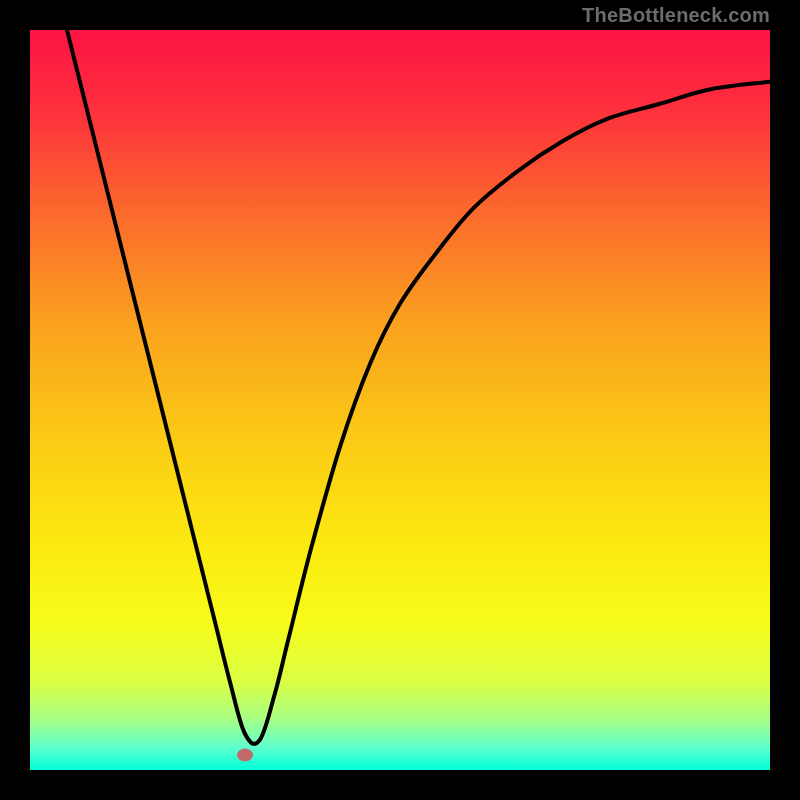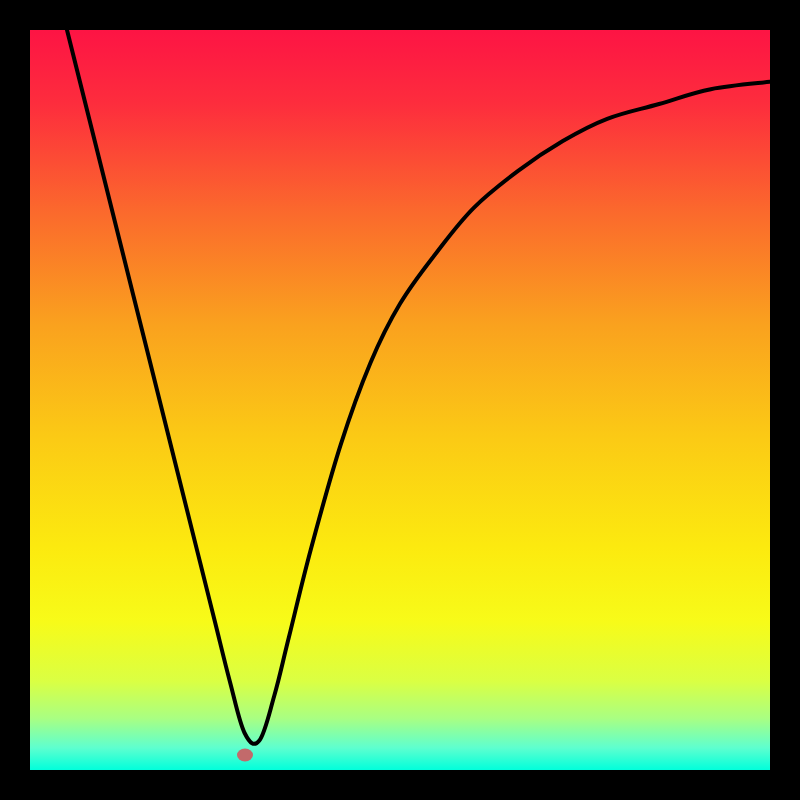--- a/index.html
+++ b/index.html
@@ -50,20 +50,21 @@
     width: 16px;
     height: 13px;
     border-radius: 50% / 50%;
     transform: translate(-50%, -50%);
   }
 </style>
 </head>
 <body>
 
 <div class="frame">
+  <div class="attribution">TheBottleneck.com</div>
 
   <div class="plot">
     <svg class="gradient" viewBox="0 0 740 740" preserveAspectRatio="none">
       <defs>
         <linearGradient id="bg-grad" x1="0" y1="0" x2="0" y2="1">
             <stop offset="0%" stop-color="#fd1444"></stop>
             <stop offset="10%" stop-color="#fd2d3d"></stop>
             <stop offset="25%" stop-color="#fb6b2c"></stop>
             <stop offset="40%" stop-color="#faa21e"></stop>
             <stop offset="55.00000000000001%" stop-color="#fbca15"></stop>

